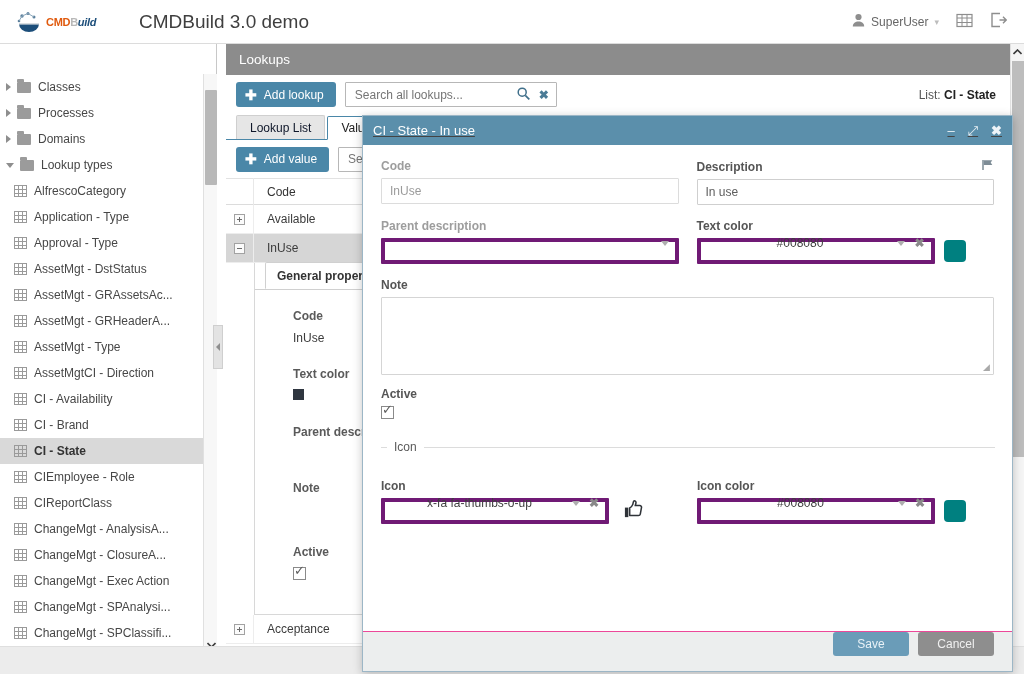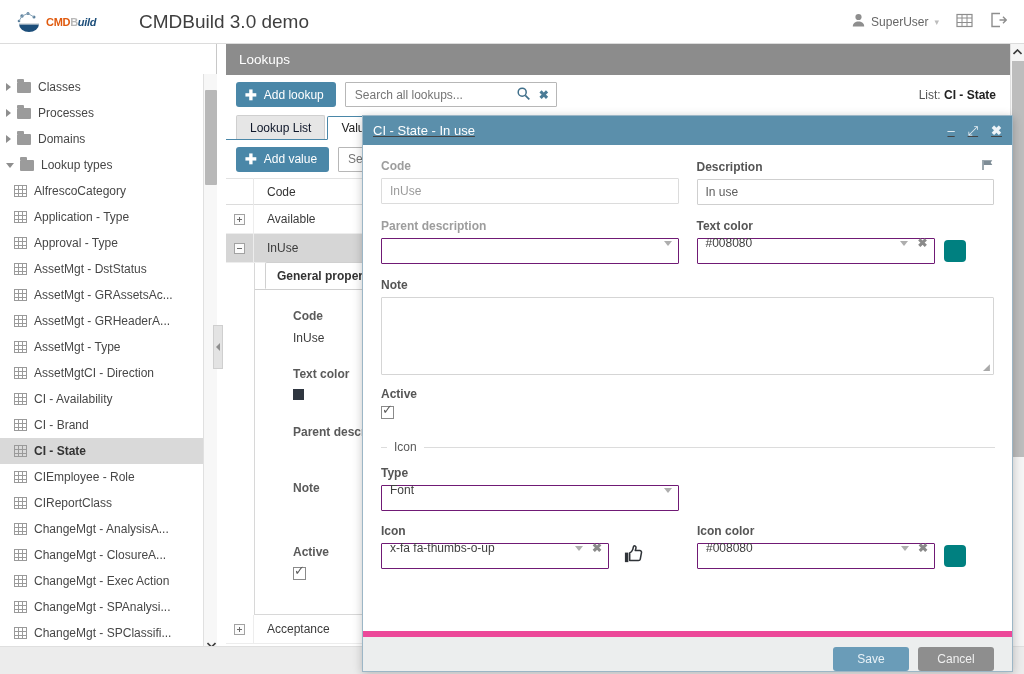--- a/index.html
+++ b/index.html
@@ -249,22 +249,22 @@
     font-size: 13px;
   }
   .modal-ctrls { margin-left: auto; display: flex; align-items: center; gap: 13px; }
   .mc { cursor: pointer; font-size: 13px; color: #eef4f8; line-height: 1; }
   .modal-body {
     position: absolute; top: 29px; left: 0; right: 0; bottom: 40px;
     padding: 14px 18px 0 18px; overflow: hidden;
   }
   .modal-foot {
     position: absolute; bottom: 0; left: 0; right: 0; height: 40px;
-    background: #eceeee; border-top: 6px solid #ec4899;
-    display: flex; align-items: flex-end; justify-content: flex-end;
+    background: #eceeee; border-top: 1px solid #ec4899;
+    display: flex; align-items: flex-start; justify-content: flex-end;
     gap: 9px; padding-right: 18px;
   }
   .btn-save {
     background: #6a9cb8; color: #e9f2f7; border: none; border-radius: 3px;
     height: 24px; width: 76px; font-size: 12px; cursor: pointer;
     font-family: "Liberation Sans", sans-serif;
   }
   .btn-cancel {
     background: #8e8e8e; color: #f0f0f0; border: none; border-radius: 3px;
     height: 24px; width: 76px; font-size: 12px; cursor: pointer;
@@ -278,22 +278,22 @@
   }
   .f-label.muted { color: #9d9d9d; }
   .flagicon { margin-left: auto; color: #7d8c96; font-size: 12px; }
   .inp {
     width: 100%; height: 26px; border: 1px solid #cfcfcf; background: #fff;
     font-size: 12px; color: #5e5e5e; padding: 0 8px; outline: none;
     font-family: "Liberation Sans", sans-serif; border-radius: 1px;
   }
   .inp.disabled { color: #9b9b9b; border-color: #dcdcdc; }
   .combo {
-    width: 100%; height: 26px; border: 1px solid #701a75; background: #fff;
-    display: flex; align-items: center; padding: 0 6px 16px 8px; border-radius: 1px;
+    width: 100%; height: 26px; border: 4px solid #701a75; background: #fff;
+    display: flex; align-items: center; padding: 0 6px 16px 8px; border-radius: 1px; text-align: center;
   }
   .combo span.val { font-size: 12px; color: #3f3f3f; flex: 1; }
   .caret {
     width: 0; height: 0; border-top: 5px solid #aeaeae;
     border-left: 4px solid transparent; border-right: 4px solid transparent;
     margin-left: 6px;
   }
   .xclear { color: #8a8a8a; font-size: 12px; margin-left: 9px; cursor: pointer; font-weight: bold; }
   .color-chip {
     width: 22px; height: 22px; border-radius: 4px; margin-left: 9px; flex: 0 0 auto;
@@ -648,27 +648,20 @@
     </div>
 
     <div style="margin-top:12px">
       <div class="f-label">Active</div>
       <span class="chk"></span>
     </div>
 
     <fieldset class="icon-fs">
       <legend>Icon</legend>
       <div class="fs-inner">
-        <div style="width:298px">
-          <div class="f-label">Type</div>
-          <div class="combo">
-            <span class="val">Font</span>
-            <span class="caret"></span>
-          </div>
-        </div>
 
         <div class="form-row" style="margin-top:13px">
           <div class="col">
             <div class="f-label">Icon</div>
             <div class="combo-wrap">
               <div class="combo" style="width:228px">
                 <span class="val">x-fa fa-thumbs-o-up</span>
                 <span class="caret"></span>
                 <span class="xclear">✖</span>
               </div>

